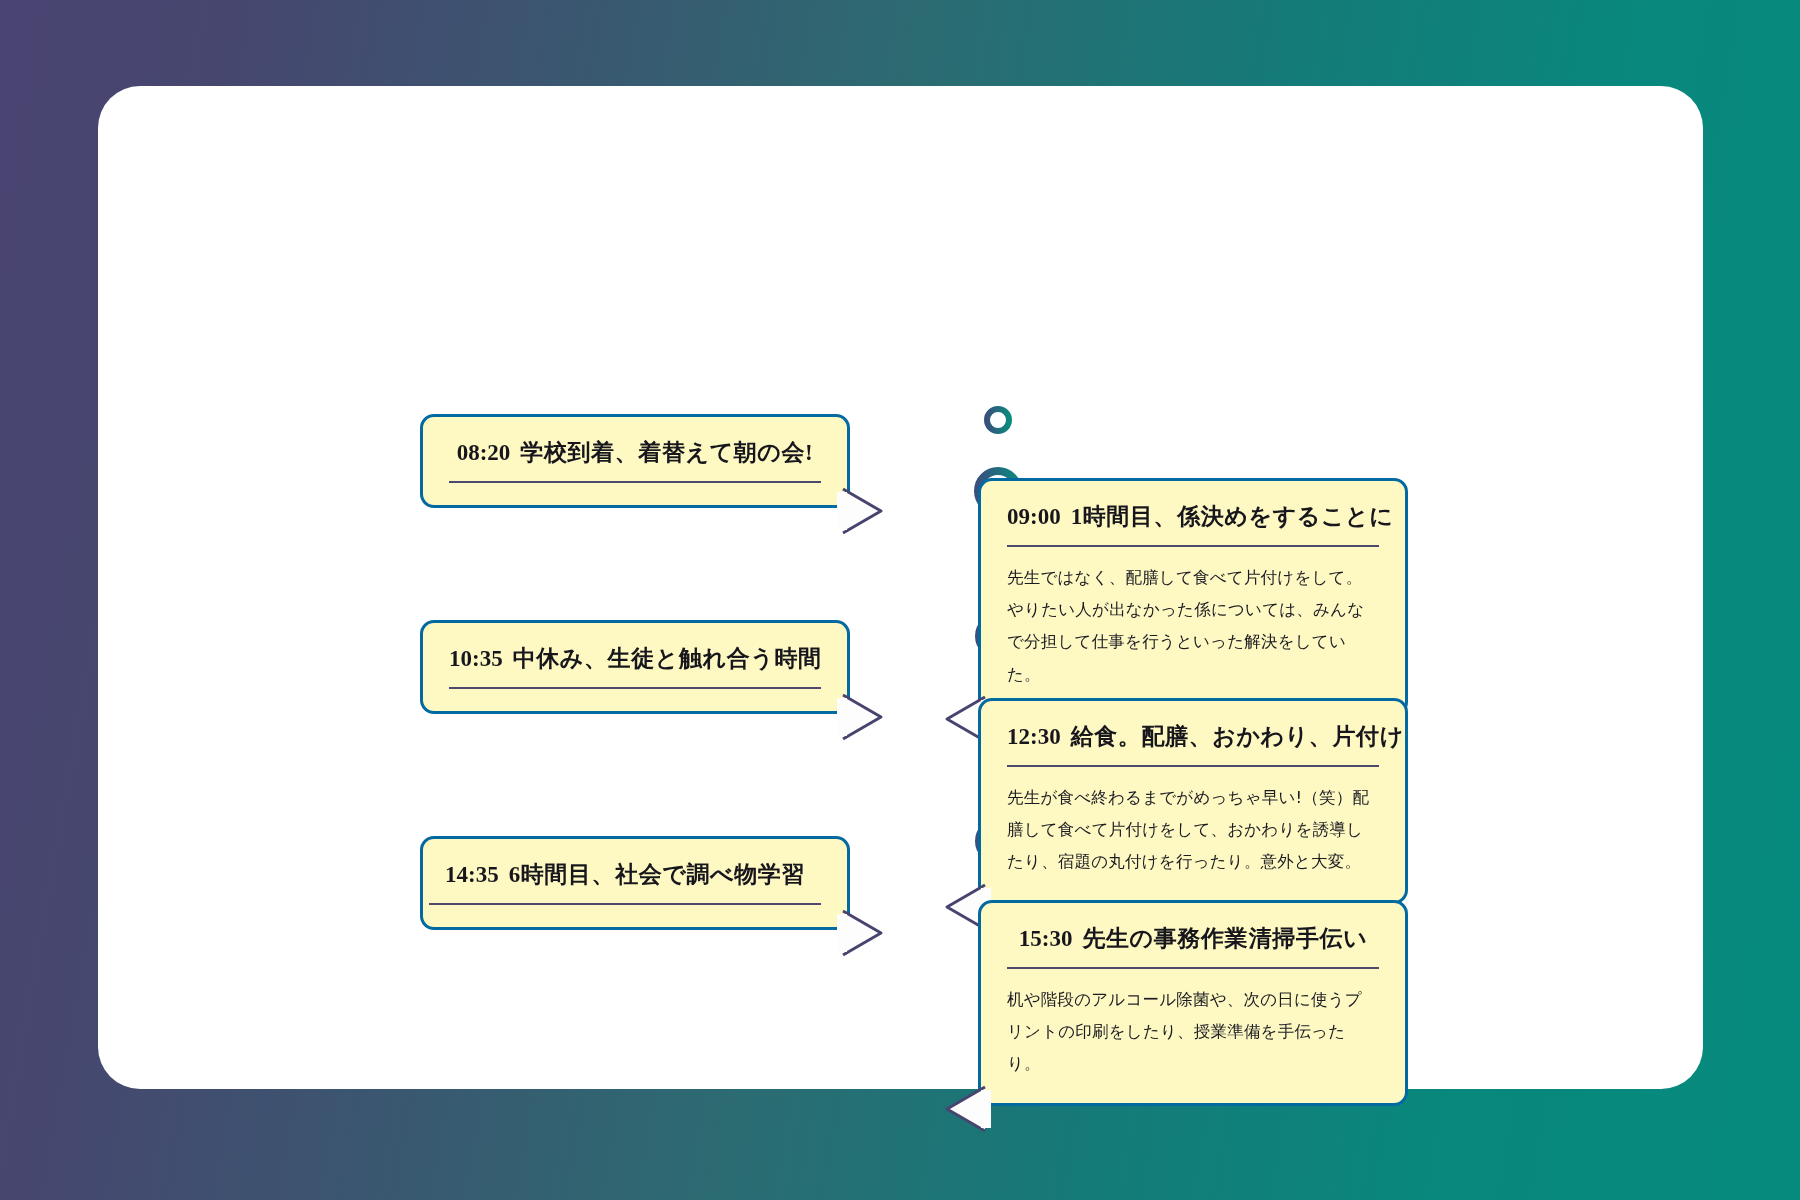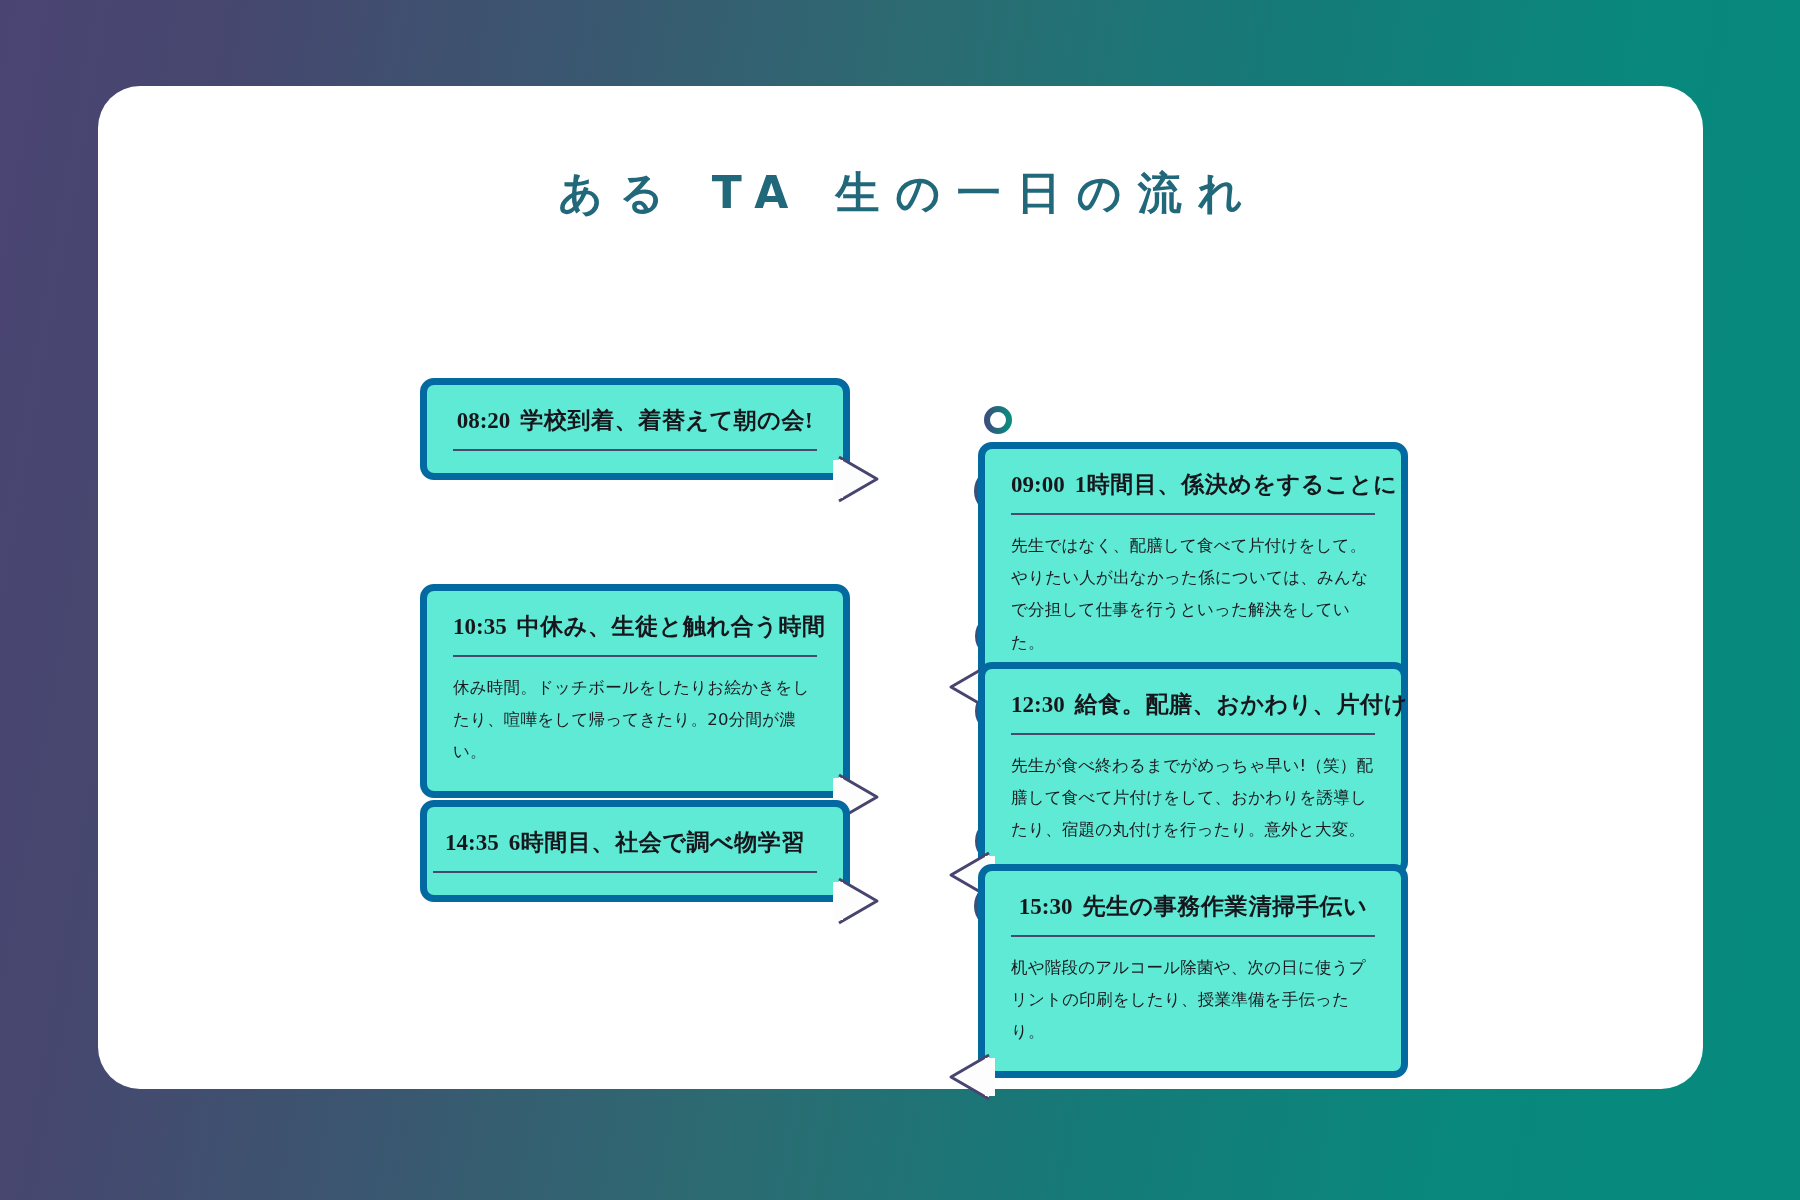--- a/index.html
+++ b/index.html
@@ -24,24 +24,25 @@
     white-space:nowrap;
   }
 
   
   #timeline{ position:absolute; left:860px; top:300px; width:80px; height:640px; }
   #timeline svg{ display:block; }
 
   
   .card{
     position:absolute;
-    background:#5eead4;
-    border:7px solid #0369a1;
+    background:#fef9c3;
+    border:3px solid #0369a1;
     border-radius:14px;
     padding:20px 26px 22px 26px;
+    margin-top:36px;
   }
   .card.left  { width:430px; }
   .card.right { width:430px; }
 
   .c-head{
     font-family:"Liberation Serif", serif;
     font-size:23px; font-weight:700; color:#17161c;
     letter-spacing:0.6px; white-space:nowrap;
     padding-bottom:13px;
     border-bottom:2px solid #4b4a6e;
@@ -72,21 +73,20 @@
   #card6{ left:880px; top:778px; }
 
   
   .serifhead{ font-family:"Liberation Serif", serif; }
 </style>
 </head>
 <body>
 
 <div id="panel">
 
-  <div id="title">ある TA 生の一日の流れ</div>
 
   <div id="timeline">
     <svg width="80" height="640" viewBox="0 0 80 640" xmlns="http://www.w3.org/2000/svg">
       <defs>
         <linearGradient id="tg" x1="0" y1="0" x2="1" y2="0">
           <stop offset="0%" stop-color="#39507d"></stop>
           <stop offset="100%" stop-color="#0b8a7d"></stop>
         </linearGradient>
         <linearGradient id="tgv" x1="0" y1="0" x2="0" y2="1">
           <stop offset="0%" stop-color="#1f6f7c"></stop>
@@ -111,21 +111,20 @@
     <svg class="ptr r" viewBox="0 0 42 62" xmlns="http://www.w3.org/2000/svg">
       <path d="M -4 6 L 34 28 L -4 50" fill="#fdfdfd" stroke="#474570" stroke-width="3" stroke-linejoin="round"></path>
       <rect x="-10" y="9" width="10" height="38" fill="#fdfdfd"></rect>
     </svg>
   </div>
 
   <div class="card left" id="card2">
     <div class="c-head">
       <span class="t">10:35</span><span>中休み、生徒と触れ合う時間</span>
     </div>
-    <div class="c-body">休み時間。ドッチボールをしたりお絵かきをしたり、喧嘩をして帰ってきたり。20分間が濃い。</div>
     <svg class="ptr r" viewBox="0 0 42 62" xmlns="http://www.w3.org/2000/svg">
       <path d="M -4 6 L 34 28 L -4 50" fill="#fdfdfd" stroke="#474570" stroke-width="3" stroke-linejoin="round"></path>
       <rect x="-10" y="9" width="10" height="38" fill="#fdfdfd"></rect>
     </svg>
   </div>
 
   <div class="card left" id="card3">
     <div class="c-head">
       <span class="t">14:35</span><span>6時間目、社会で調べ物学習</span>
     </div>

